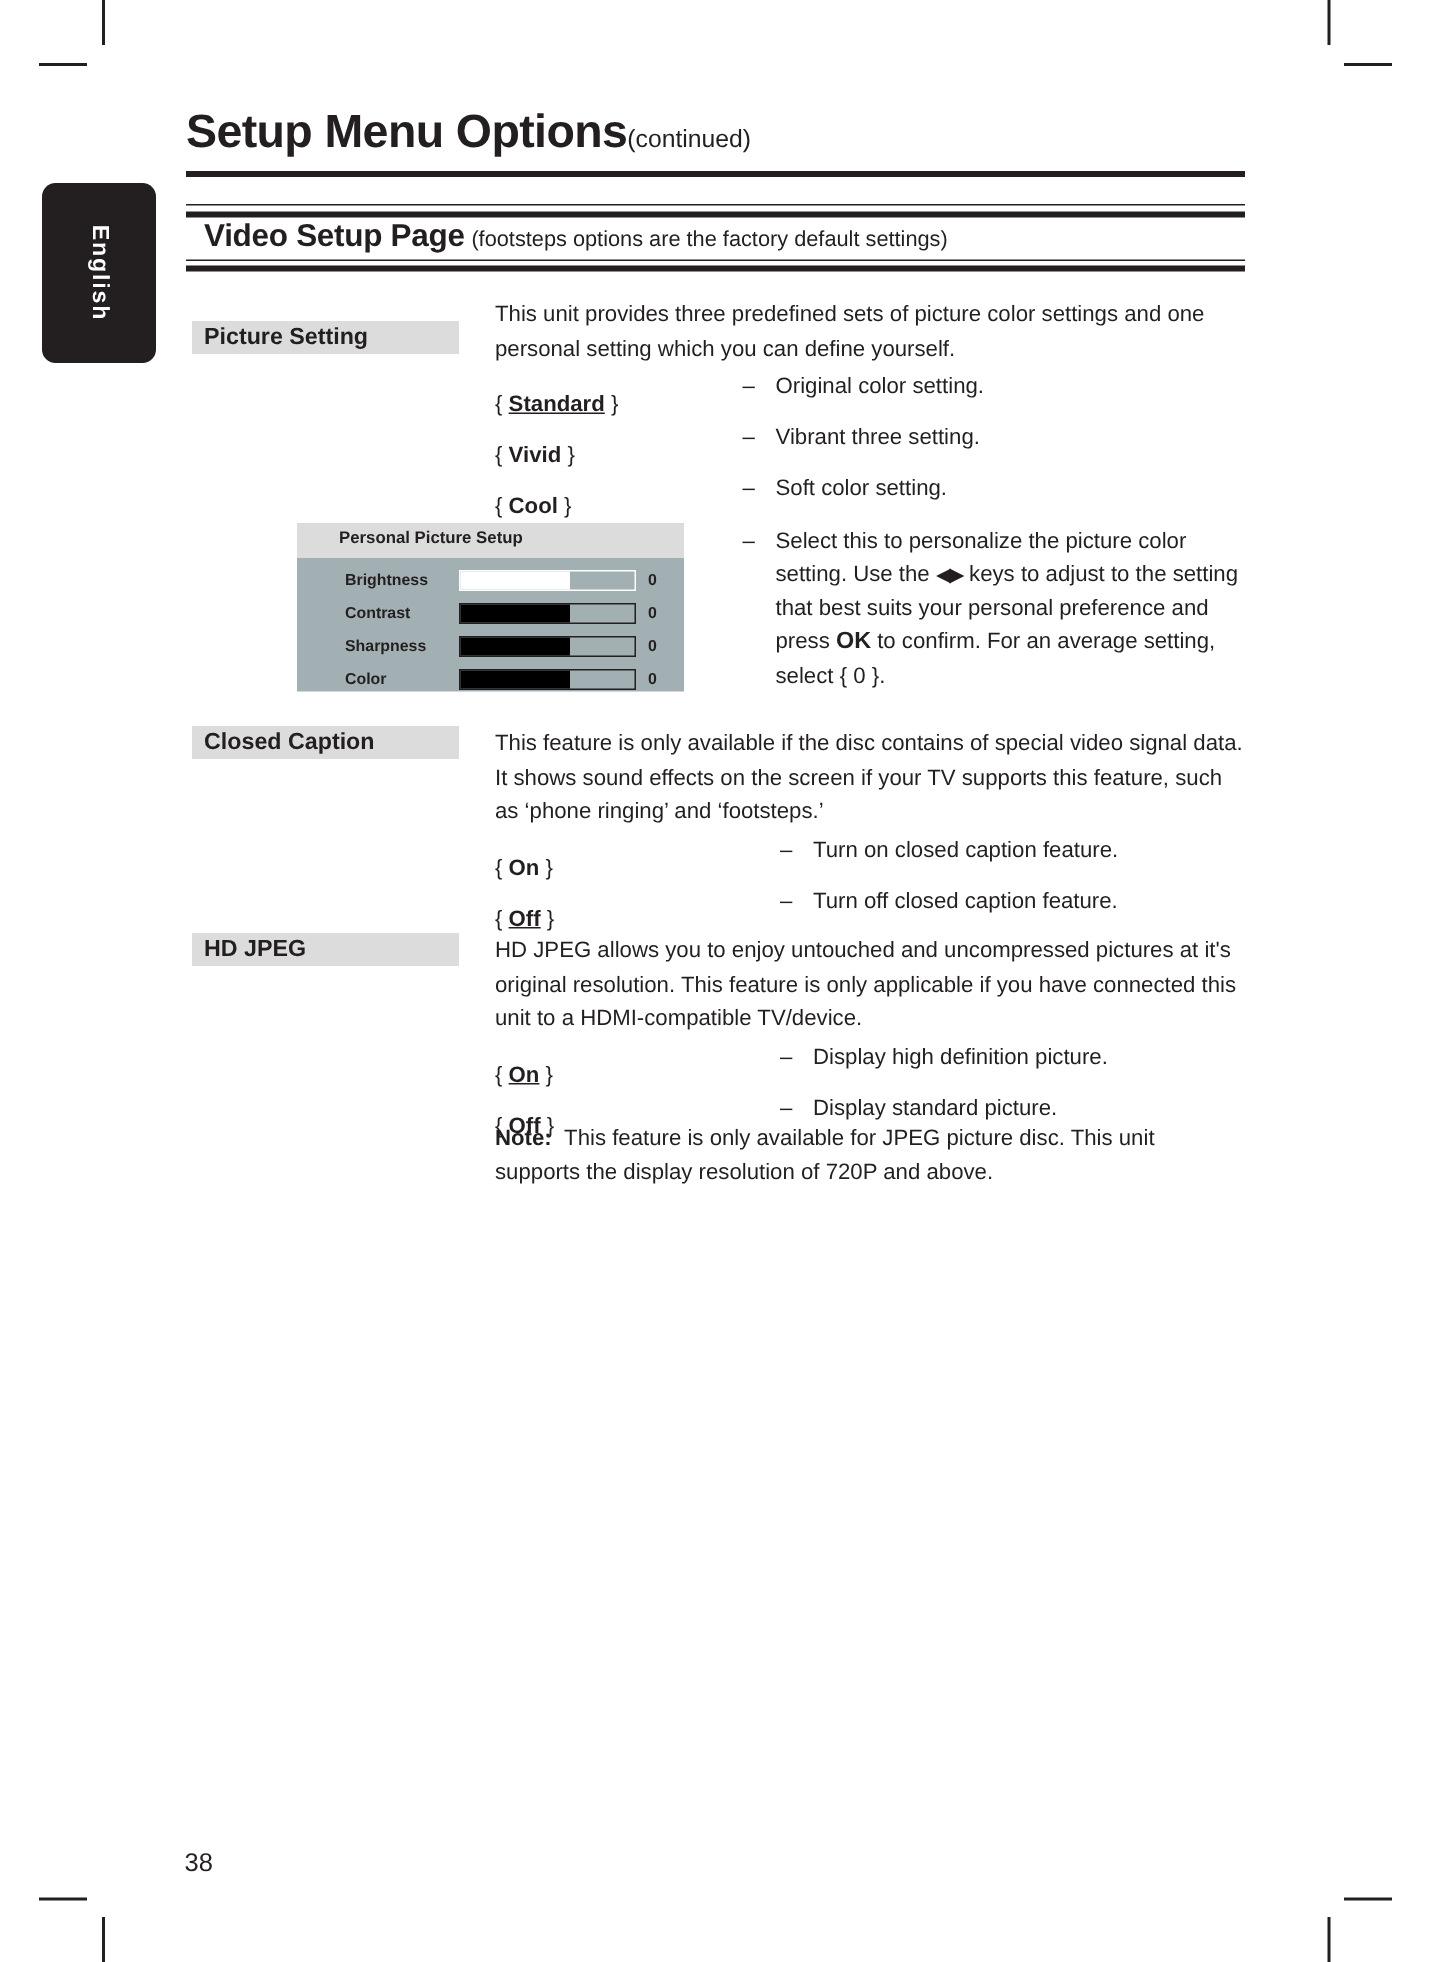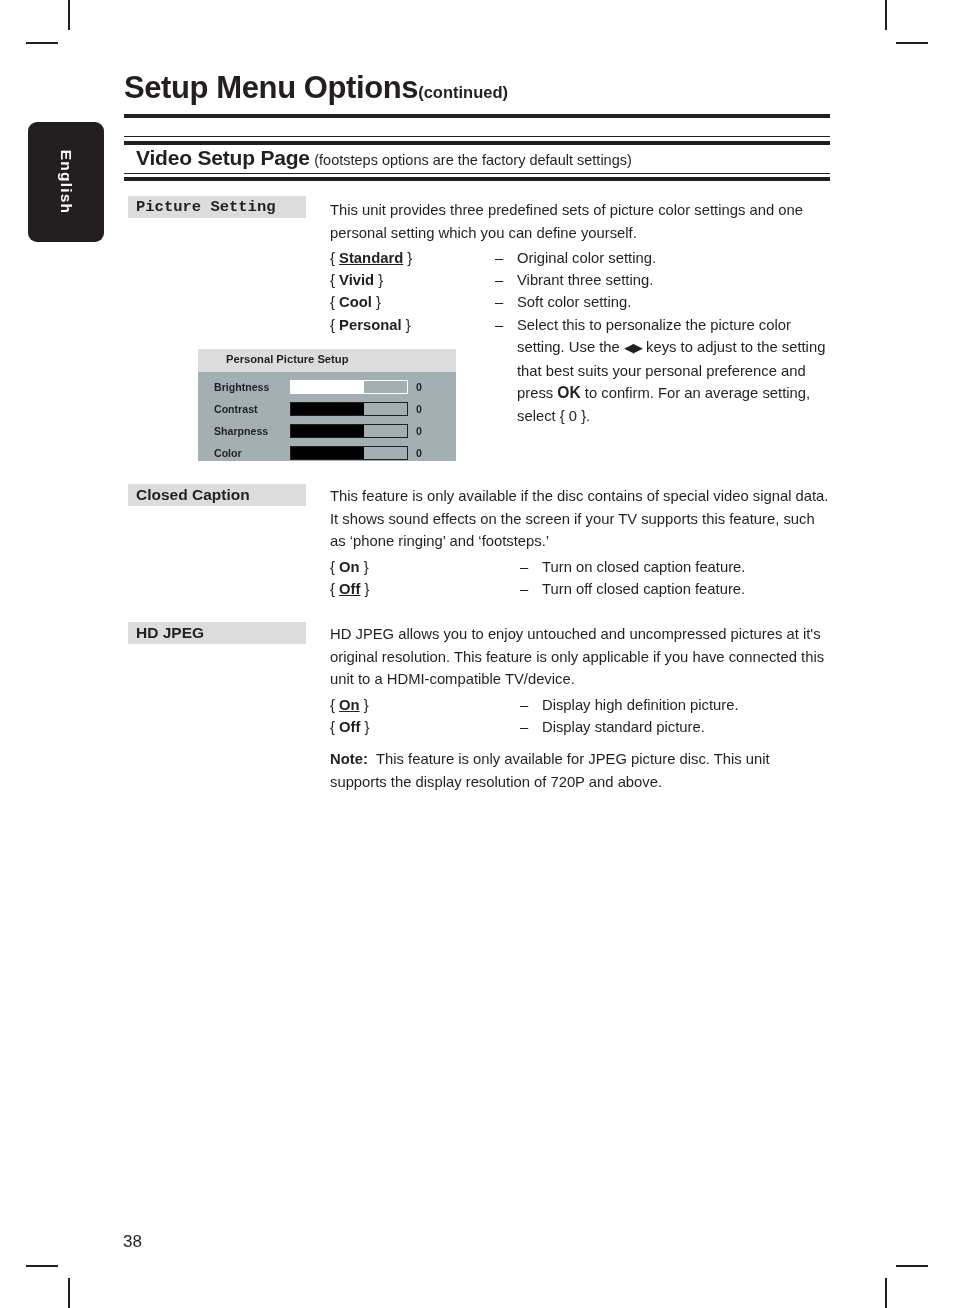--- a/index.html
+++ b/index.html
@@ -62,21 +62,21 @@
     position: absolute;
     left: 124px;
     top: 70px;
     font-size: 31px;
     font-weight: bold;
     letter-spacing: -0.4px;
     white-space: nowrap;
   }
   .page-title .cont {
     font-size: 16.5px;
-    font-weight: bold;
+    font-weight: normal;
     letter-spacing: 0;
   }
 
   
   .rule {
     position: absolute;
     left: 124px;
     width: 706px;
     background: #231f20;
   }
@@ -136,20 +136,21 @@
   .opt-row {
     display: flex;
     font-size: 14.8px;
     line-height: 22.2px;
     color: #231f20;
   }
   .opt-key {
     width: 0px;
     white-space: nowrap;
     flex: 0 0 auto;
+    margin-top: 12px;
   }
   .opt-key.w1 { width: 165px; }
   .opt-key.w2 { width: 190px; }
   .opt-dash {
     width: 22px;
     flex: 0 0 auto;
   }
   .opt-desc { flex: 1 1 auto; }
   .opt-desc.multi { line-height: 22.6px; }
   .u { text-decoration: underline; }
@@ -180,20 +181,21 @@
     font-weight: bold;
     color: #231f20;
     white-space: nowrap;
     padding-left: 12px;
   }
   .osd-rows {
     position: absolute;
     left: 0;
     top: 30px;
     width: 258px;
+    padding-left: 16px;
   }
   .osd-row {
     position: relative;
     height: 17px;
     margin-bottom: 5px;
   }
   .osd-label {
     position: absolute;
     left: 16px;
     top: 2px;
@@ -278,21 +280,21 @@
 <div class="rule rule-b1"></div>
 <div class="rule rule-b2"></div>
 <div class="rule rule-b3"></div>
 <div class="rule rule-b4"></div>
 
 <div class="banner">
   <span class="banner-title">Video Setup Page</span>
   <span class="banner-sub">(footsteps options are the factory default settings)</span>
 </div>
 
-<div class="chip" style="top:196px;font-family:Liberation Mono, monospace;">
+<div class="chip" style="top:214px;">
   <span class="chip-text">Picture Setting</span>
 </div>
 
 <div class="para" style="top:199px;">This unit provides three predefined sets of picture color settings and one personal setting which you can define yourself.</div>
 
 <div class="opt-list" style="top:247px;">
   <div class="opt-row">
     <span class="opt-key w1">{&nbsp;<b class="u">Standard</b>&nbsp;}</span>
     <span class="opt-dash">–</span>
     <span class="opt-desc">Original color setting.</span>

